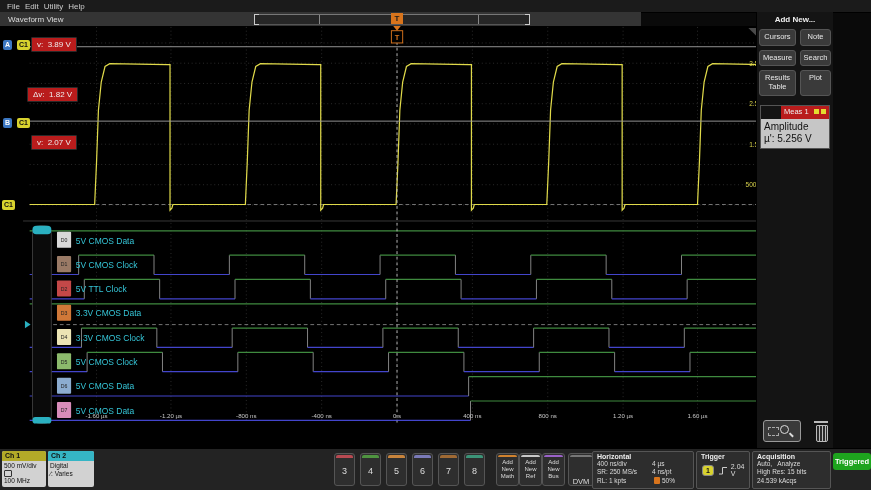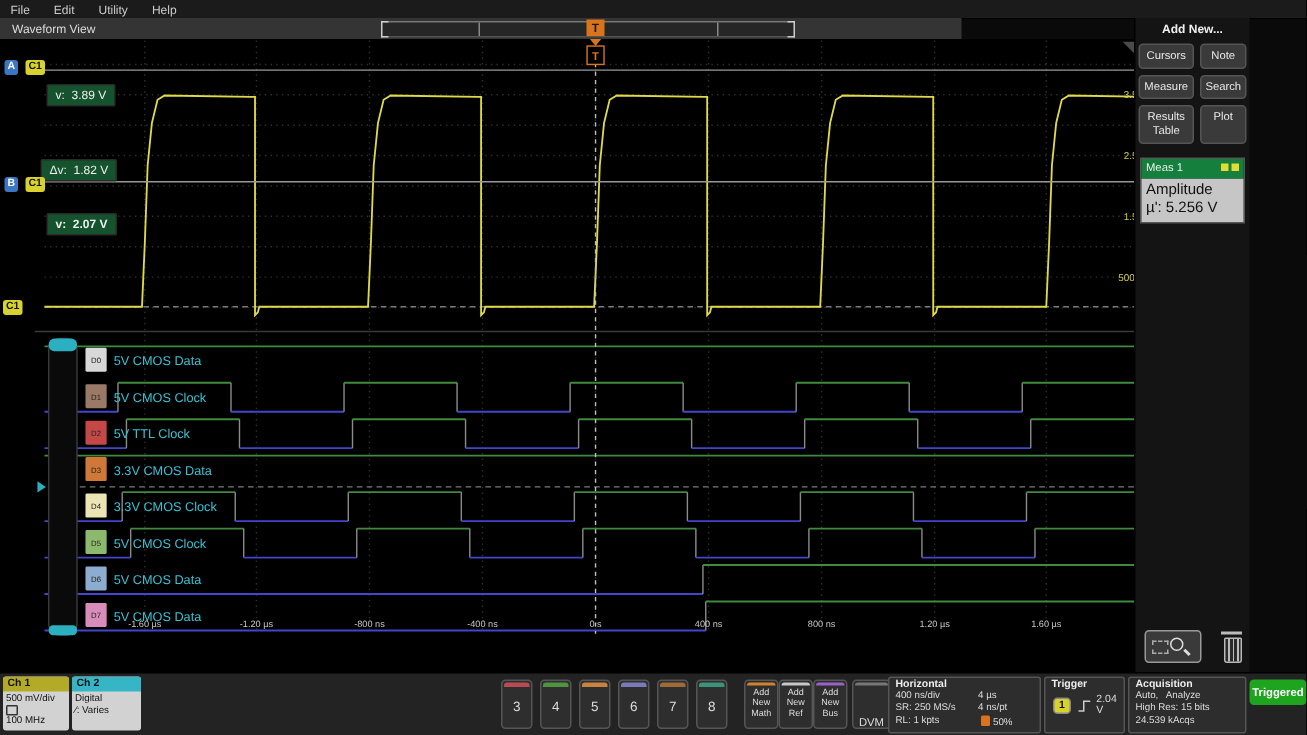--- a/index.html
+++ b/index.html
@@ -1,44 +1,44 @@
 <!DOCTYPE html>
 <html><head>
 <meta charset="utf-8">
 <style>
   html,body{margin:0;padding:0;background:#000;width:871px;height:490px;overflow:hidden;
     font-family:"Liberation Sans","DejaVu Sans",sans-serif;-webkit-font-smoothing:antialiased;}
   #app{position:relative;width:871px;height:490px;background:#0a0a0a;}
   
   #menubar{position:absolute;left:0;top:0;width:871px;height:12px;background:#1b1b1b;color:#ccc;font-size:8px;display:flex;align-items:center;border-bottom:1px solid #000;}
-  #menubar span{margin-left:16px;cursor:default;}
+  #menubar span{margin-left:5px;cursor:default;}
   #menubar span:first-child{margin-left:7px;}
   
   #tabrow{position:absolute;left:0;top:12px;width:641px;height:14px;background:#343434;color:#ddd;font-size:8px;border-bottom:1px solid #111;}
   #tab-title{position:absolute;left:8px;top:3px;}
   #overview-bar{position:absolute;left:254px;top:2px;width:276px;height:9px;background:#262626;border-top:1px solid #777;border-bottom:1px solid #555;}
   .bracket{position:absolute;top:-1px;width:4px;height:9px;border:1px solid #ccc;}
   .bracket.l{left:0;border-right:none;}
   .bracket.r{right:0;border-left:none;}
   .ov-tick{position:absolute;top:0;width:1px;height:9px;background:#888;}
   #trig-flag{position:absolute;left:391px;top:1px;width:12px;height:11px;background:#d8741c;color:#1a1a1a;font-size:8px;font-weight:bold;text-align:center;line-height:11px;}
   
   #wave{position:absolute;left:0;top:26px;width:795px;height:422px;background:#000;}
   #wave svg{position:absolute;left:0;top:0;}
-  .readout{position:absolute;background:#14532d;color:#eee;font-size:8px;padding:2px 5px;border:1px solid #2a2a2a;border-radius:1px;white-space:pre;margin-top:19px;}
+  .readout{position:absolute;background:#b91c1c;color:#eee;font-size:8px;padding:2px 5px;border:1px solid #2a2a2a;border-radius:1px;white-space:pre;}
   .cbadge{position:absolute;font-size:7px;font-weight:bold;text-align:center;border-radius:2px;padding:1px 2px;line-height:8px;}
   .b-blue{background:#3b77c2;color:#fff;}
   .b-yel{background:#d8d22e;color:#111;}
   
   #rightpanel{position:absolute;left:756px;top:12px;width:76px;height:436px;background:#141414;border-left:1px solid #000;color:#eee;}
   #rp-title{text-align:center;font-size:8px;font-weight:bold;margin:3px 0 5px 0;}
   #rp-btns{display:grid;grid-template-columns:37px 31px;gap:4px;padding:0 2px;}
   .rp-btn{background:#3a3a3a;border:1px solid #555;border-radius:3px;color:#e8e8e8;font-size:7.5px;text-align:center;padding:3px 0;line-height:1.15;cursor:pointer;}
   #meas-card{margin:9px 3px 0 3px;border:1px solid #555;cursor:pointer;}
-  #meas-head{background:#15803d;height:11px;font-size:7.5px;padding:1px 3px;position:relative;color:#eee;}
+  #meas-head{background:#b91c1c;height:11px;font-size:7.5px;padding:1px 3px;position:relative;color:#eee;margin-left:20px;}
   .sq{position:absolute;top:3px;width:5px;height:5px;background:#e4dc30;}
   #meas-body{background:#c6c6c6;color:#111;font-size:10px;padding:2px 3px;line-height:1.25;}
   #rp-tools{position:absolute;bottom:6px;left:6px;right:4px;display:flex;align-items:center;gap:12px;}
   #zoom-btn{width:36px;height:20px;background:#3a3a3a;border:1px solid #999;border-radius:3px;position:relative;cursor:pointer;}
   .mag-c{position:absolute;left:16px;top:4px;width:7px;height:7px;border:1.5px solid #ddd;border-radius:50%;}
   .mag-h{position:absolute;left:25px;top:13px;width:5px;height:1.5px;background:#ddd;transform:rotate(45deg);}
   .mag-box{position:absolute;left:4px;top:6px;width:9px;height:7px;border:1px dashed #aaa;}
   #trash-btn{width:16px;height:22px;position:relative;cursor:pointer;}
   .tr-lid{position:absolute;left:1px;top:1px;width:14px;height:2px;background:#bbb;}
   .tr-body{position:absolute;left:3px;top:5px;width:10px;height:15px;border:1px solid #bbb;border-radius:1px 1px 2px 2px;background:repeating-linear-gradient(90deg,#2a2a2a 0 2px,#bbb 2px 3px);}
@@ -263,21 +263,21 @@
         <circle cx="790" cy="232" r="1" fill="#999"></circle>
         <circle cx="790" cy="236" r="1" fill="#999"></circle>
         <line x1="794" y1="27" x2="794" y2="447" stroke="#3a3a3a" stroke-width="1.5"></line>
       </svg>
     <span class="cbadge b-blue" style="left:3px;top:14px;">A</span>
     <span class="cbadge b-yel" style="left:17px;top:14px;">C1</span>
     <div class="readout" style="left:31px;top:11px;">v:  3.89 V</div>
     <div class="readout" style="left:27px;top:61px;">Δv:  1.82 V</div>
     <span class="cbadge b-blue" style="left:3px;top:92px;">B</span>
     <span class="cbadge b-yel" style="left:17px;top:92px;">C1</span>
-    <div class="readout" style="left:31px;top:97px;font-weight:bold;">v:  2.07 V</div>
+    <div class="readout" style="left:31px;top:109px;">v:  2.07 V</div>
     <span class="cbadge b-yel" style="left:2px;top:174px;">C1</span>
   </div>
 
   <div id="rightpanel">
     <div id="rp-title">Add New...</div>
     <div id="rp-btns">
         <div class="rp-btn">Cursors</div>
         <div class="rp-btn">Note</div>
         <div class="rp-btn">Measure</div>
         <div class="rp-btn">Search</div>

